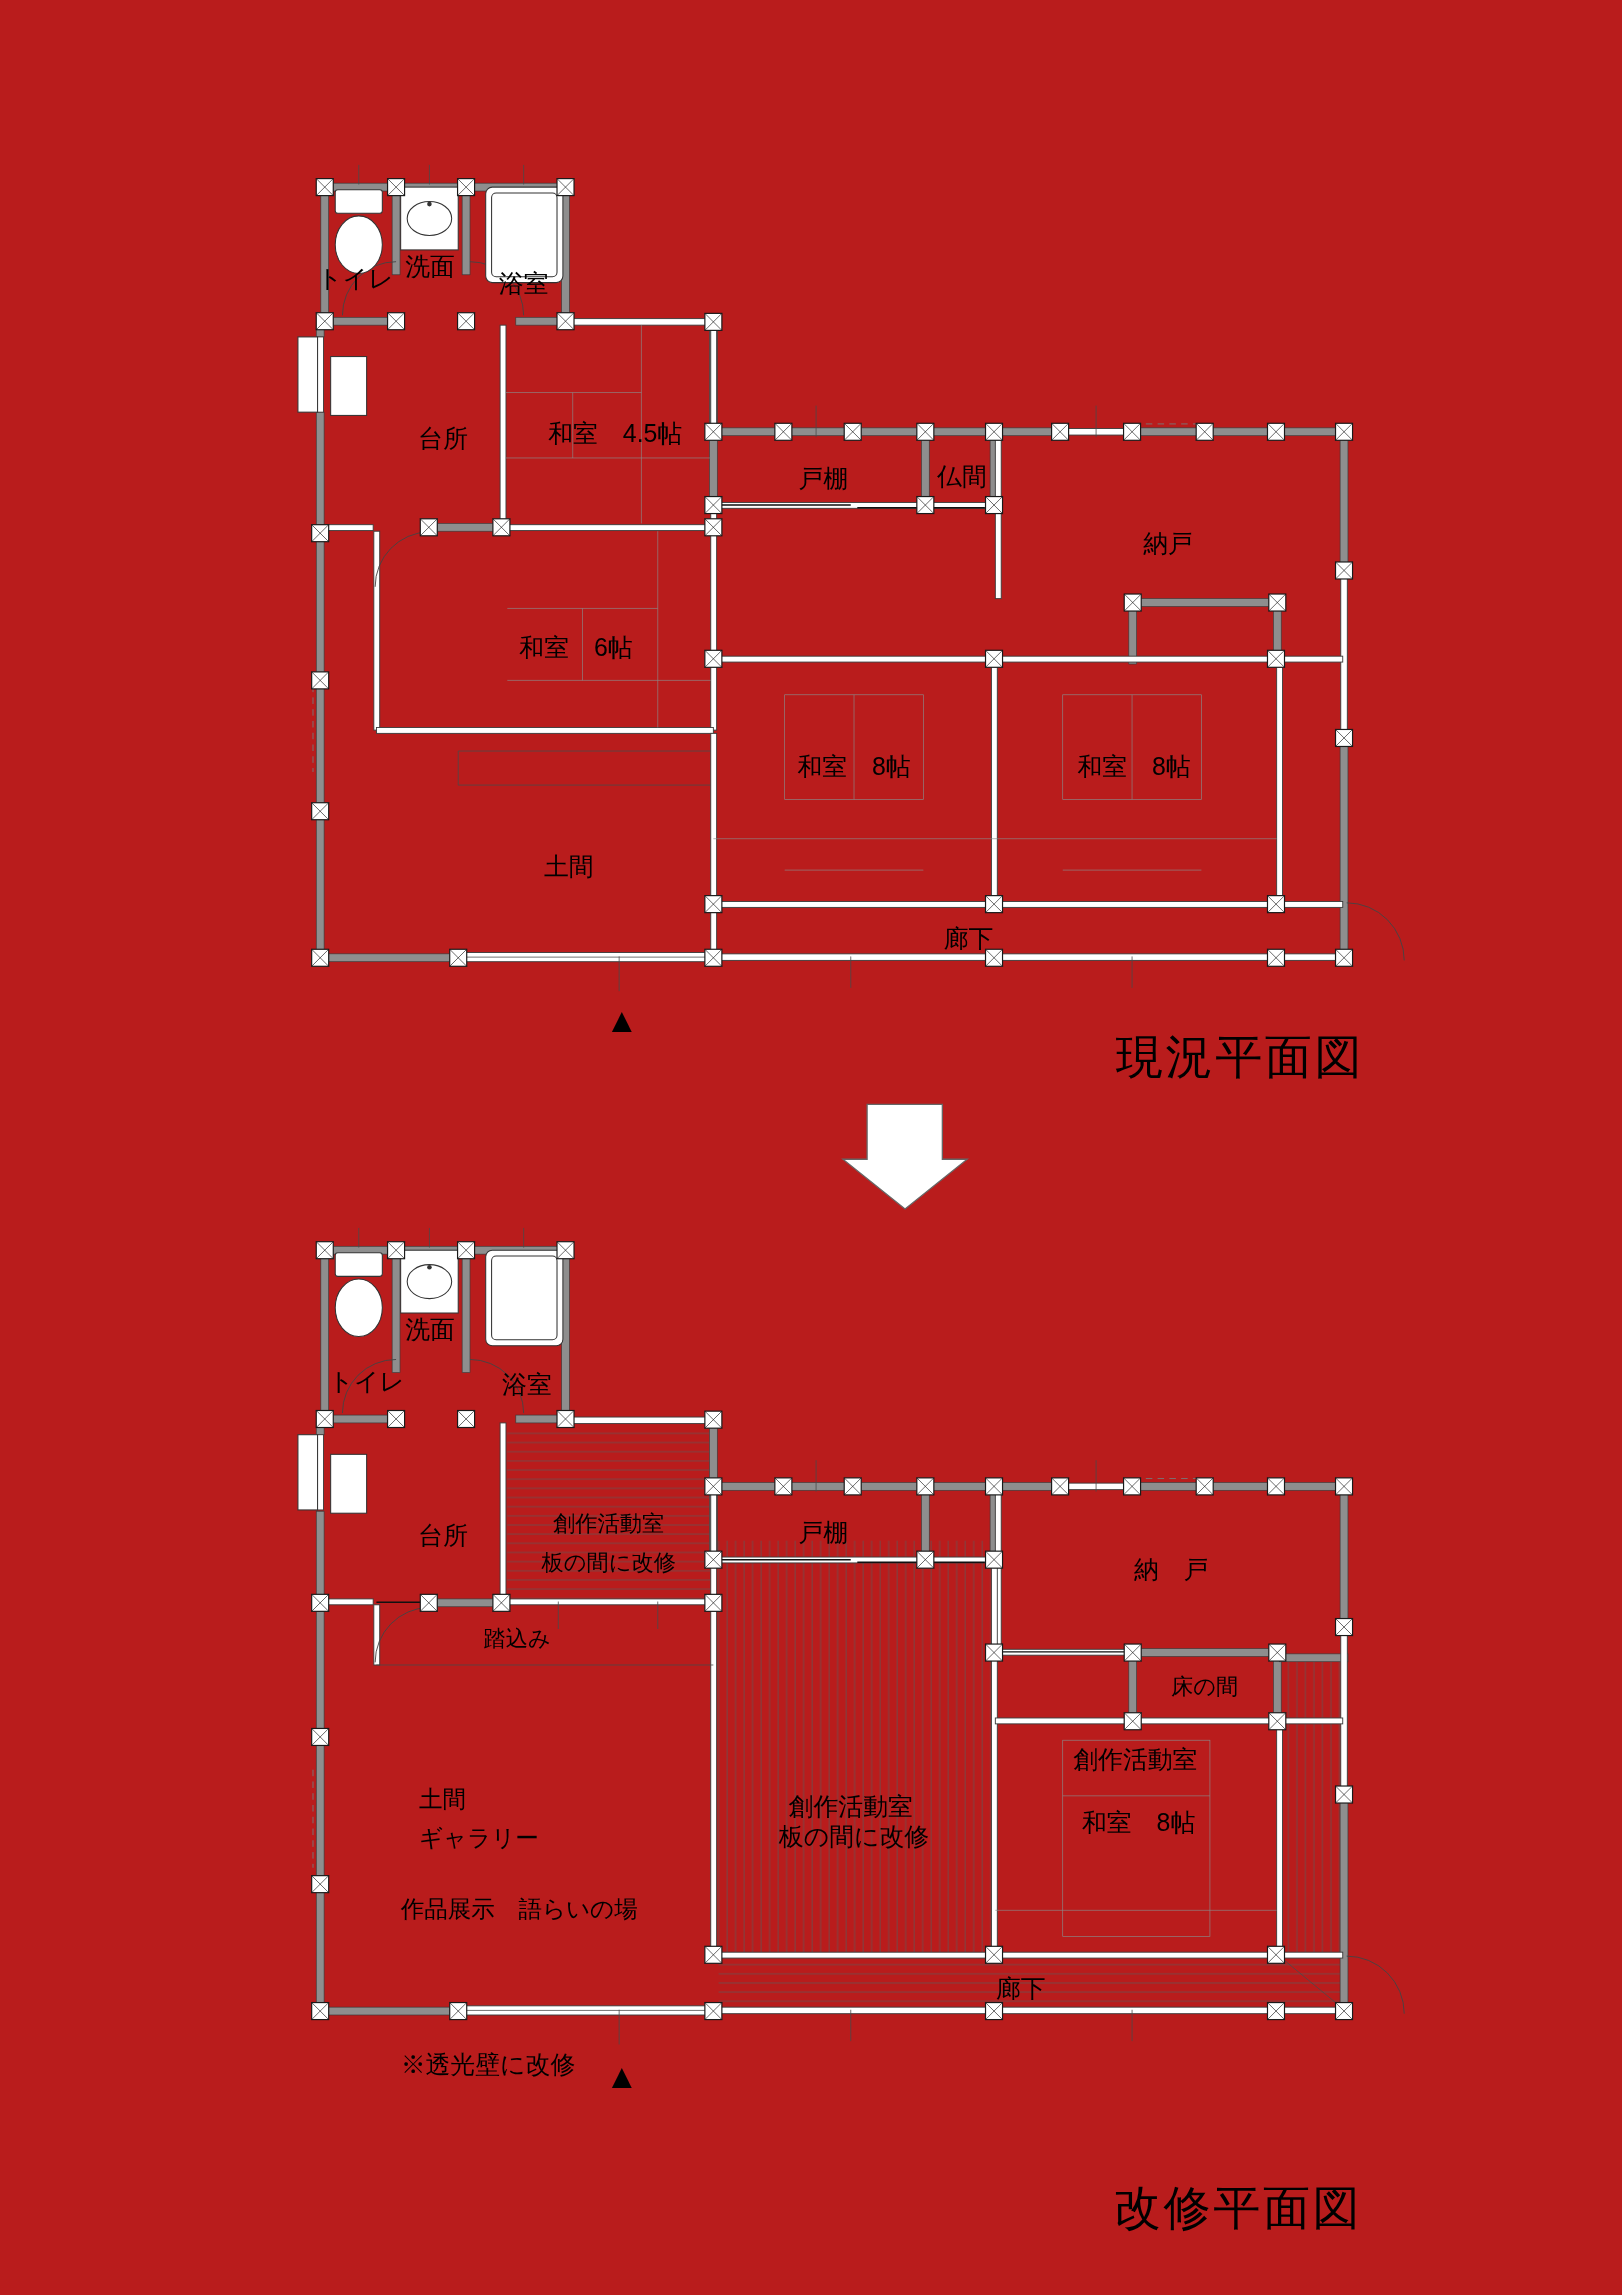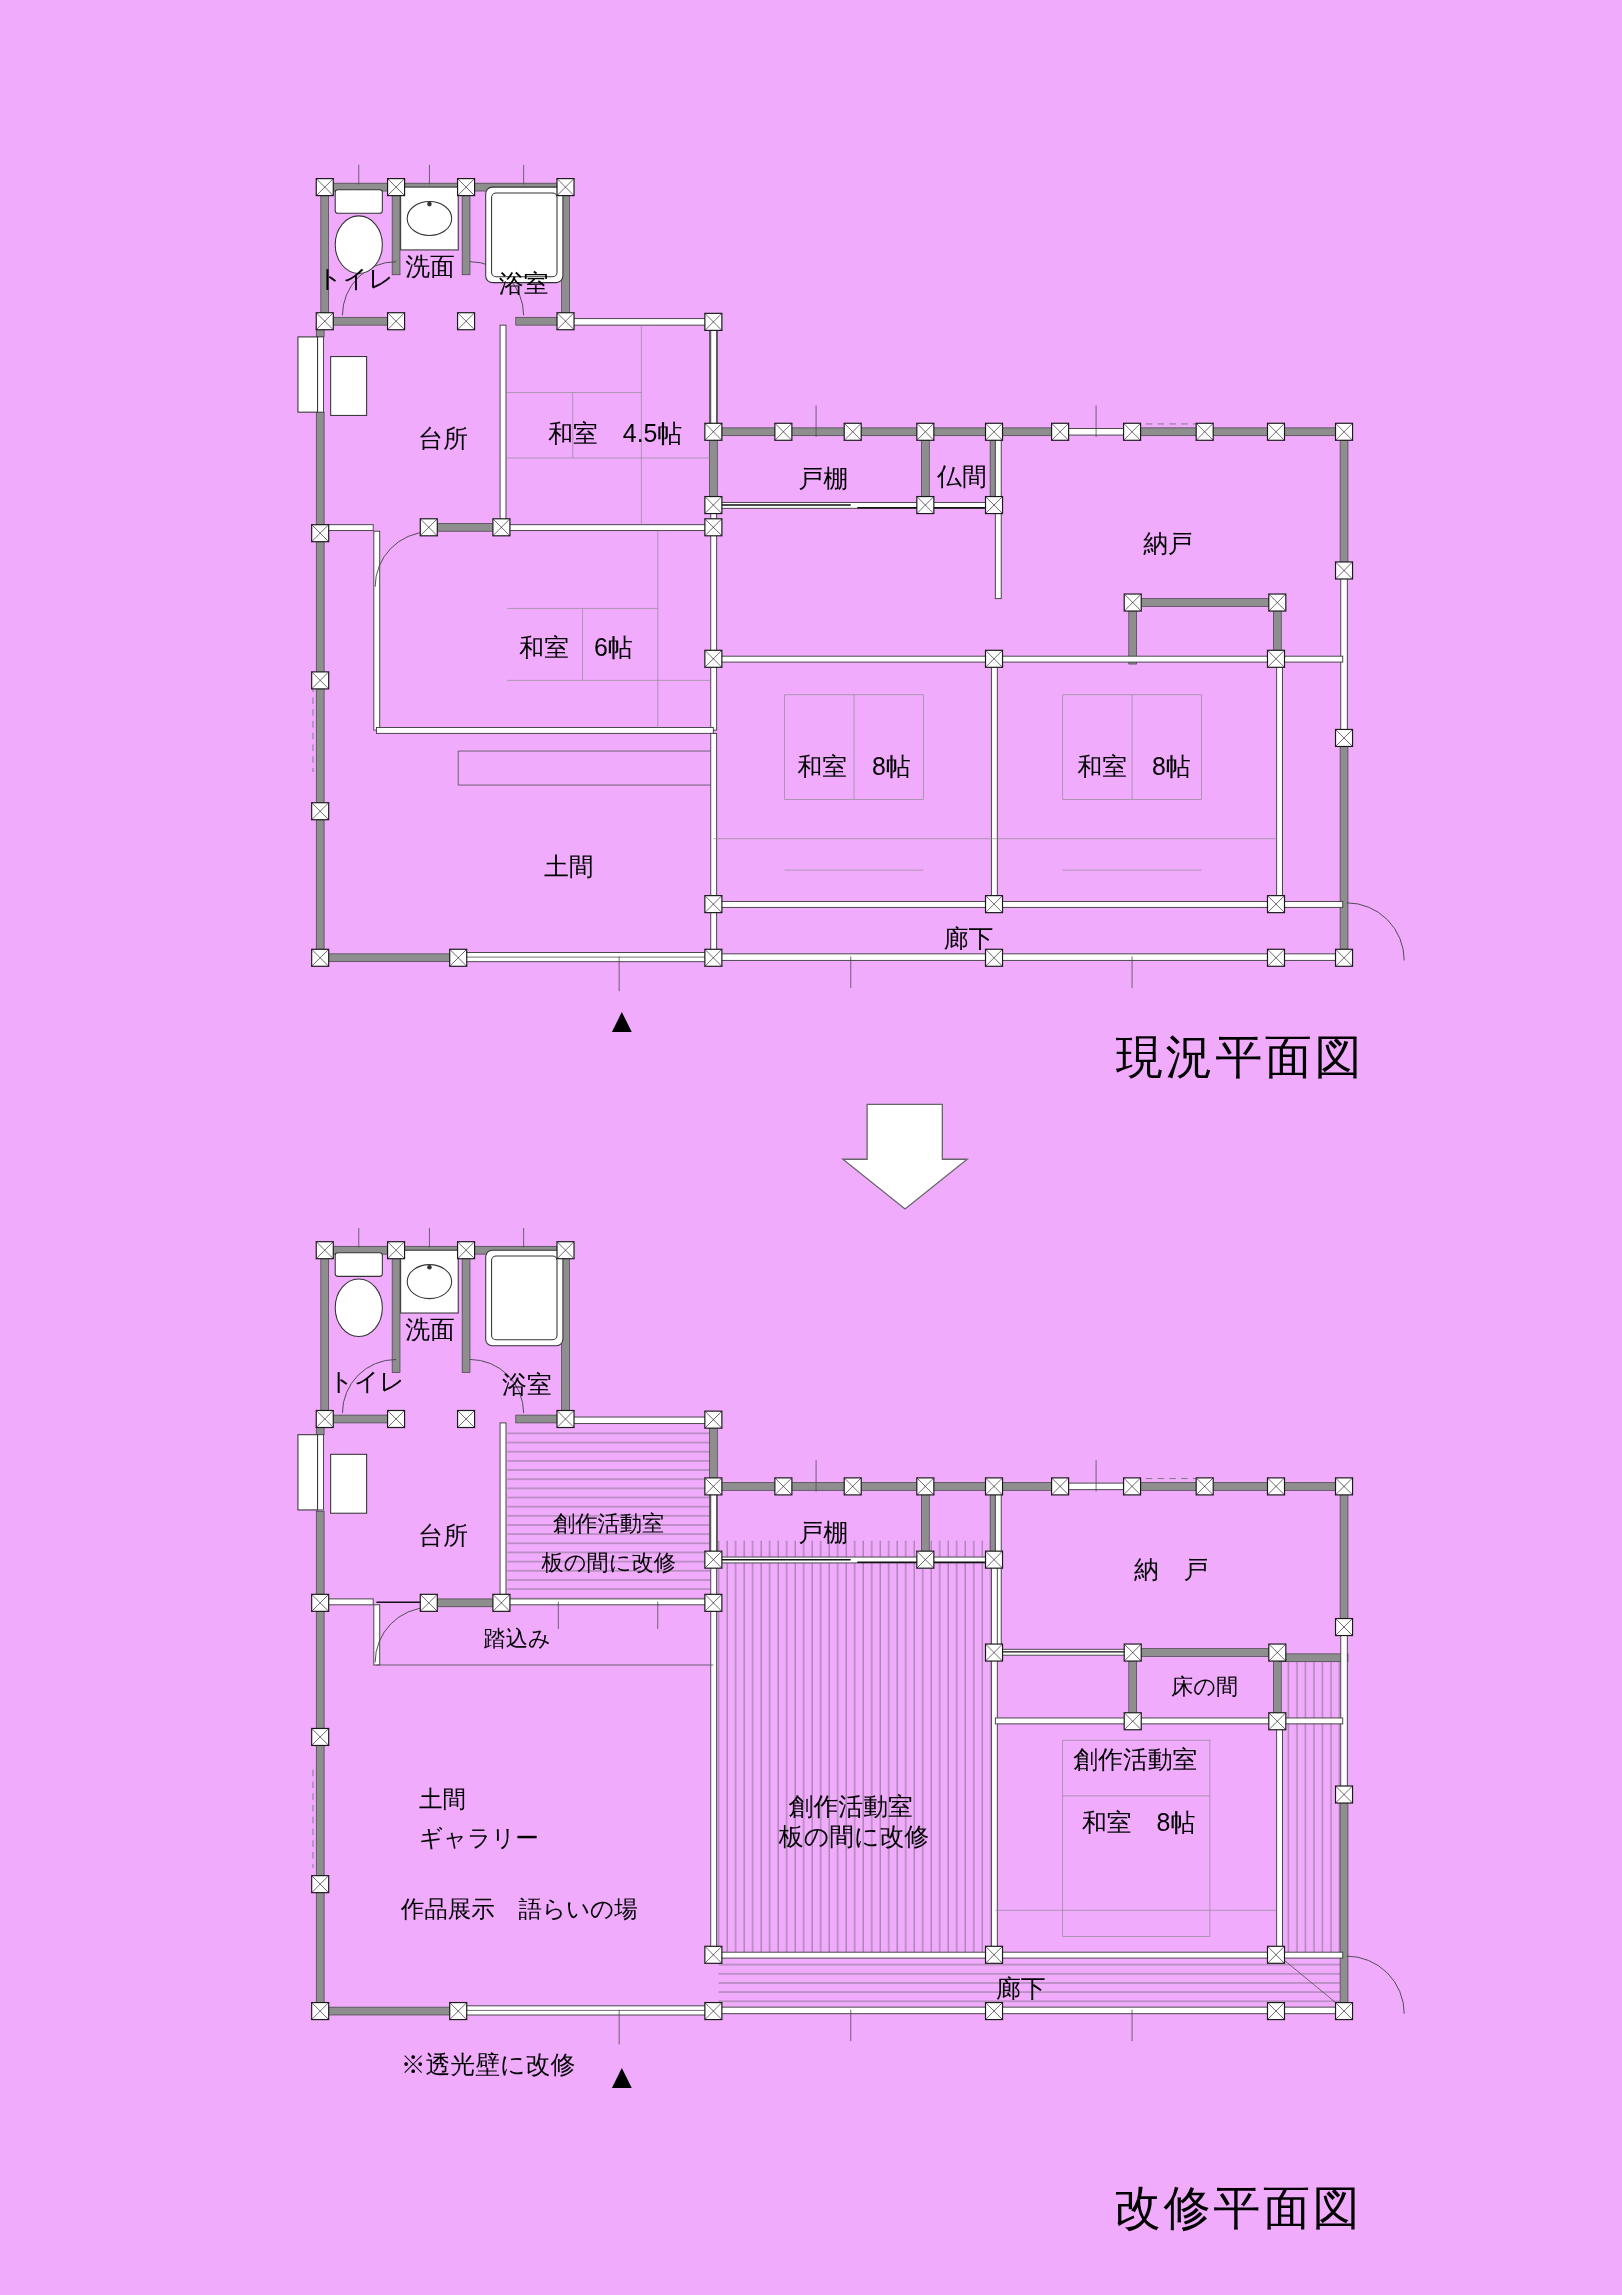--- a/index.html
+++ b/index.html
@@ -1,16 +1,16 @@
 <!DOCTYPE html>
 <html style="font-size:10.5px"><head>
 <meta charset="utf-8">
 <style>
   html,body{margin:0;padding:0;background:#ffffff;}
-  .page{position:relative;width:1623px;height:2295px;background:#f0abfc;font-family:"Liberation Sans",sans-serif;}
+  .page{position:relative;width:1623px;height:2295px;background:#b91c1c;font-family:"Liberation Sans",sans-serif;}
   svg{position:absolute;left:0;top:0;}
   .w{fill:#8e8e8e;stroke:#3a3a3a;stroke-width:1;}
   .tw{fill:#ffffff;stroke:#3c3c3c;stroke-width:1.4;}
   .ln{stroke:#4a4a4a;stroke-width:1.2;fill:none;}
   .dk{stroke:#111;stroke-width:2.2;fill:none;}
   .lt{stroke:#8a8a8a;stroke-width:1;fill:none;}
   .arc{stroke:#444;stroke-width:1.4;fill:none;}
   .fx{fill:#fff;stroke:#333;stroke-width:1.6;}
   .dash{stroke:#777;stroke-width:1.4;fill:none;stroke-dasharray:10 8;}
   text{font-family:"Liberation Sans",sans-serif;fill:#000;}

